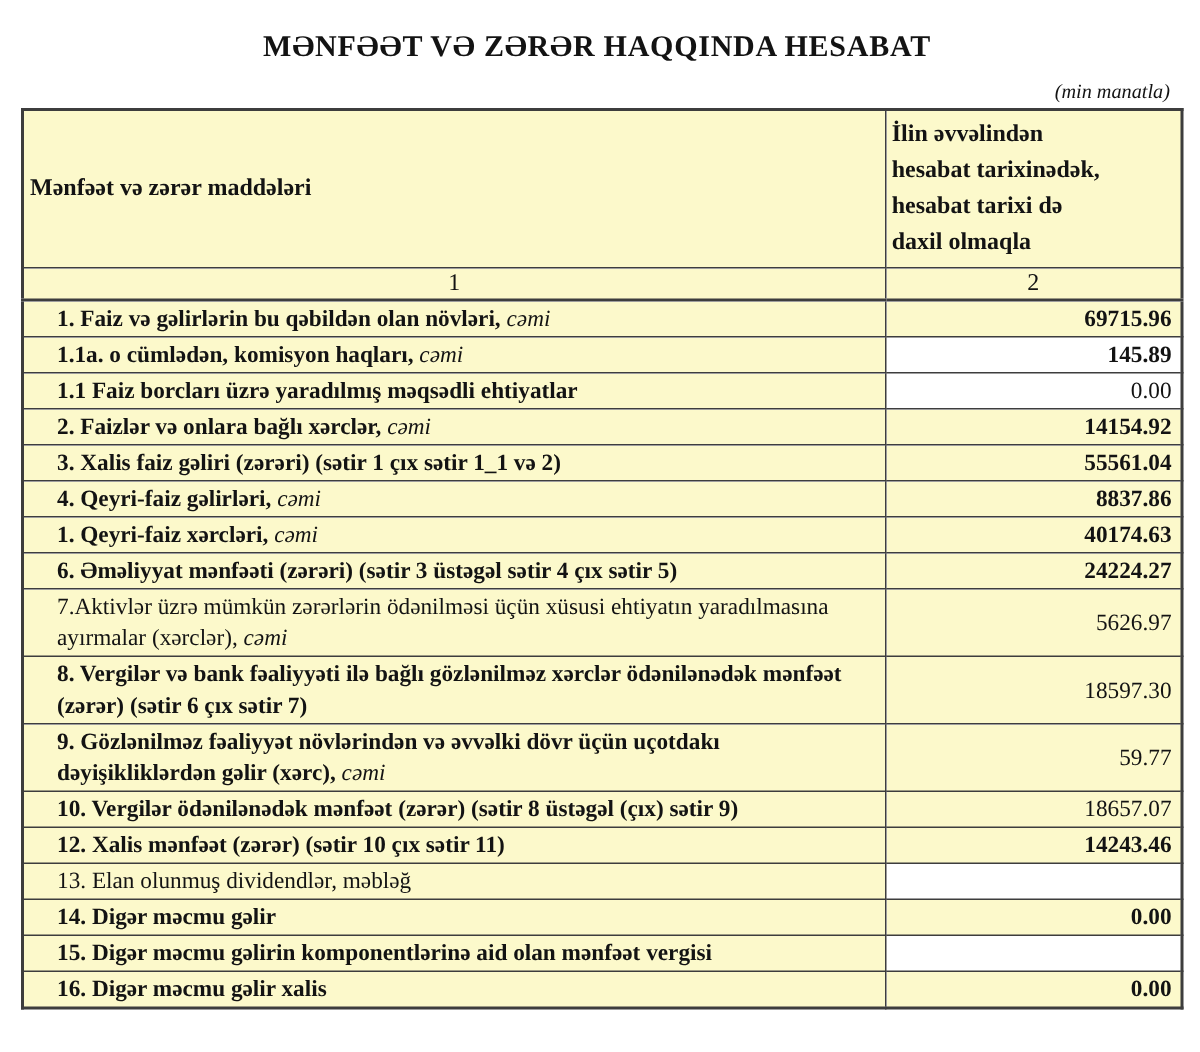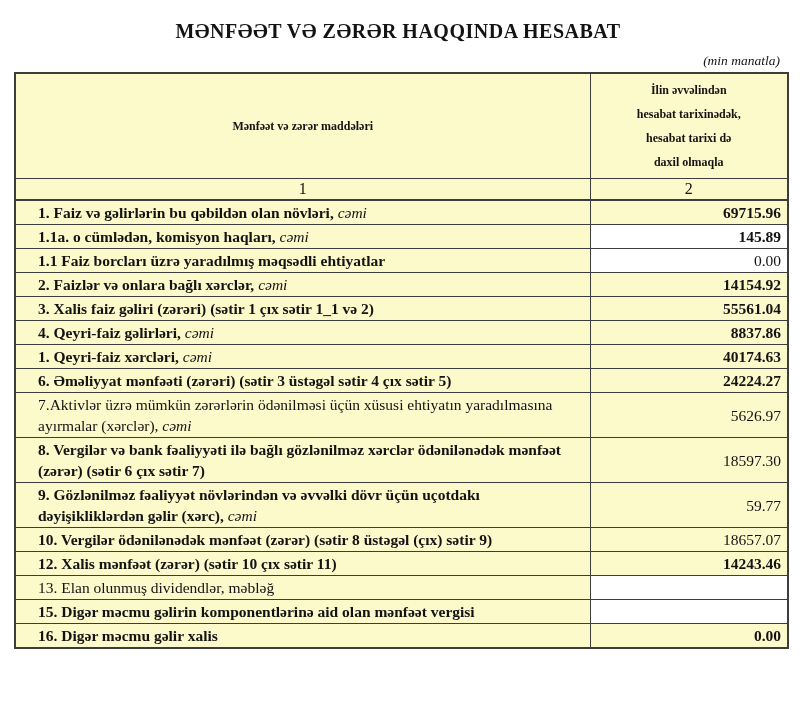--- a/index.html
+++ b/index.html
@@ -31,24 +31,24 @@
     table-layout: fixed;
     border: 2px solid #3d3d3d;
   }
   table.report td, table.report th {
     border: 1.5px solid #3d3d3d;
     background: #fcf9cb;
     overflow: hidden;
   }
   th.hdr {
     height: 100px;
-    font-size: 12px;
+    font-size: 16px;
     line-height: 24px;
     font-weight: bold;
-    text-align: center;
+    text-align: left;
     vertical-align: middle;
     padding: 2px 4px;
   }
   tr.numrow td {
     text-align: center;
     font-size: 16px;
     font-weight: normal;
     height: 20px;
     padding: 0;
     border-bottom-width: 2.5px;
@@ -155,20 +155,24 @@
   </tr>
   <tr>
     <td class="lbl b"><span>12. Xalis mənfəət (zərər) (sətir 10 çıx sətir 11)</span><i></i></td>
     <td class="val vb">14243.46</td>
   </tr>
   <tr>
     <td class="lbl"><span>13. Elan olunmuş dividendlər, məbləğ</span><i></i></td>
     <td class="val w"></td>
   </tr>
   <tr>
+    <td class="lbl b"><span>14. Digər məcmu gəlir</span><i></i></td>
+    <td class="val vb">0.00</td>
+  </tr>
+  <tr>
     <td class="lbl b"><span>15. Digər məcmu gəlirin komponentlərinə aid olan mənfəət vergisi</span><i></i></td>
     <td class="val w"></td>
   </tr>
   <tr>
     <td class="lbl b"><span>16. Digər məcmu gəlir xalis</span><i></i></td>
     <td class="val vb">0.00</td>
   </tr>
 </tbody>
   </table>
 

